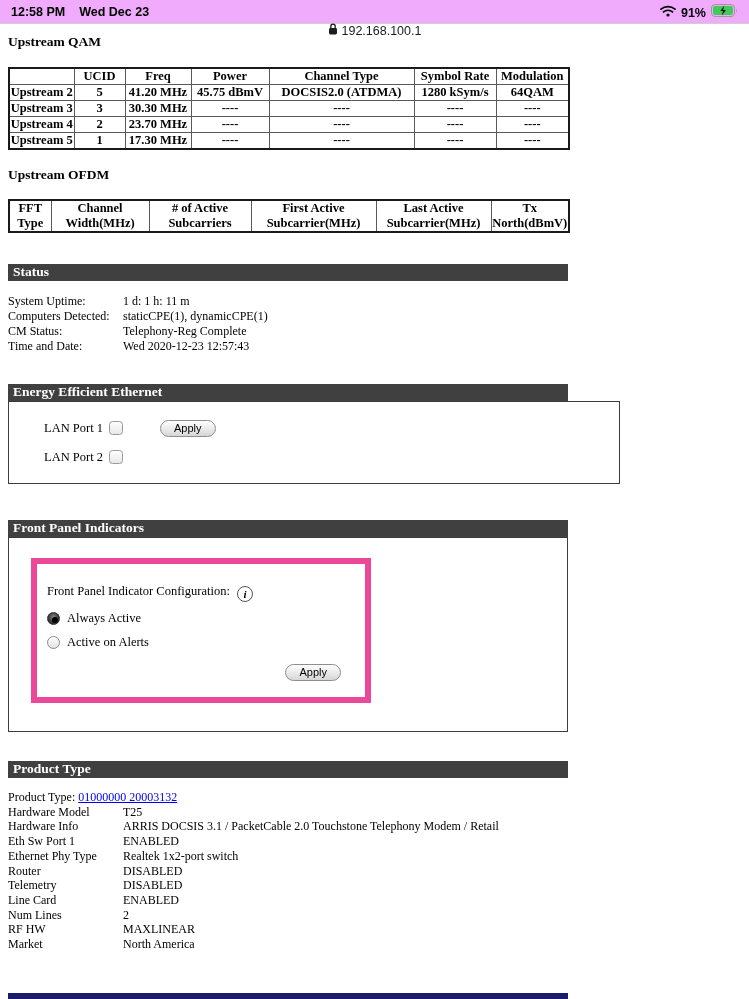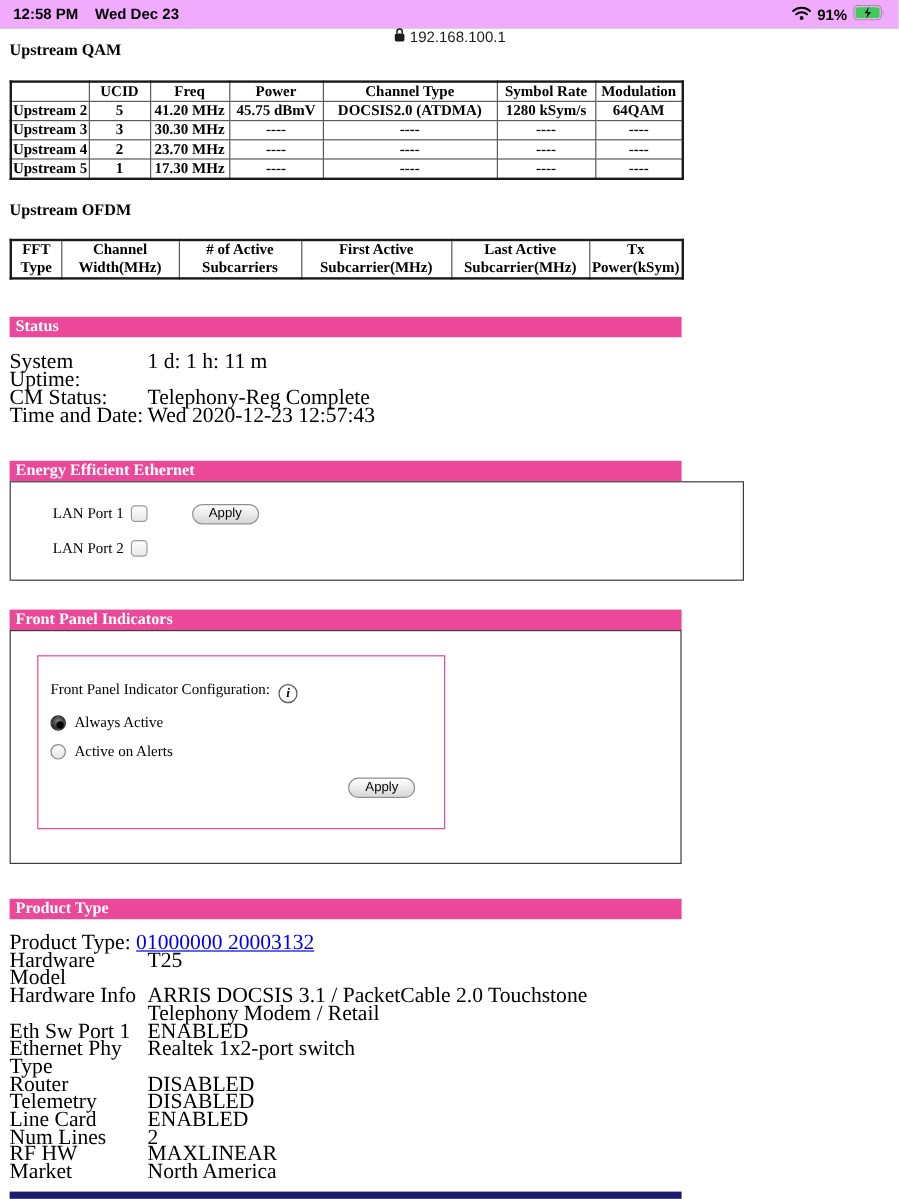--- a/index.html
+++ b/index.html
@@ -24,25 +24,25 @@
 
   table { border-collapse:collapse; width:560px; table-layout:fixed;
     border:2px solid #1a1a1a; }
   td, th { border:1px solid #5a5a5a; text-align:center; vertical-align:middle;
     font-weight:bold; font-size:12.5px; padding:0; height:16px; overflow:hidden; }
   .qam-table { margin-top:17px; }
   .ofdm-table { margin-top:16px; }
   .ofdm-table th { height:16px; line-height:15px; }
 
   
-  .navybar { width:560px; background:#ec4899; color:#fff; font-weight:bold;
+  .navybar { width:560px; background:#404040; color:#fff; font-weight:bold;
     font-size:13.5px; padding:1px 0 2px 5px; height:17px; line-height:14px; }
 
   
-  .kv { display:flex; line-height:15px; font-size:18px; }
+  .kv { display:flex; line-height:15px; font-size:12px; }
   .kv .k { width:115px; flex:none; }
   .status-block { margin-top:13px; }
   .prod-block { margin-top:12px; }
   .prod-block .kv { line-height:14.7px; }
   a.link { color:#0000ee; text-decoration:underline; }
 
   
   .btn { display:inline-block; font-family:"Liberation Sans", sans-serif; font-size:11px;
     color:#000; background:linear-gradient(#fefefe,#e9e9e9 55%,#d6d6d6);
     border:1px solid #8e8e8e; border-radius:10px; padding:2px 13px; line-height:11px; }
@@ -60,23 +60,23 @@
 
   
   .eee-bar { margin-top:30px; }
   .eee-box { width:612px; height:83px; border:1px solid #3d3d3d; padding:15px 0 0 35px; }
   .eee-row { display:flex; align-items:center; height:22px; margin-bottom:7px; font-size:12.5px; }
   .eee-row .lbl { width:65px; }
   .eee-row .checkbox { margin-left:0; }
   .eee-row .btn { margin-left:37px; }
 
   
-  .fpi-bar { margin-top:24px; }
+  .fpi-bar { margin-top:36px; }
   .fpi-box { width:560px; height:195px; border:1px solid #3d3d3d; padding:20px 0 0 22px; }
-  .fpi-inner { width:340px; height:145px; border:1px solid #ec4899; padding:20px 0 0 10px; }
+  .fpi-inner { width:340px; height:145px; border:6px solid #ec4899; padding:20px 0 0 10px; }
   .fpi-cfg { font-size:12.5px; }
   .fpi-opt { display:flex; align-items:center; gap:7px; font-size:12.5px; margin-top:9px; }
   .fpi-opt:first-of-type { margin-top:20px; }
   .fpi-apply-row { text-align:right; padding-right:24px; margin-top:12px; }
 
   
   .prod-bar { margin-top:29px; }
 
   .bottom-sliver { position:absolute; left:8px; top:993px; width:560px; height:6px;
     background:#1b1b6e; }
@@ -211,31 +211,35 @@
       <th>
         <span>First Active</span><br>
         <span>Subcarrier(MHz)</span>
       </th>
       <th>
         <span>Last Active</span><br>
         <span>Subcarrier(MHz)</span>
       </th>
       <th>
         <span>Tx</span><br>
-        <span>Power(kSym)</span>
+        <span>North(dBmV)</span>
       </th>
     </tr>
   </tbody>
     </table>
 
   <div class="navybar" style="margin-top:31px">Status</div>
   <div class="status-block">
     <div class="kv">
       <span class="k">System Uptime:</span>
       <span class="v">1 d: 1 h: 11 m</span>
+    </div>
+    <div class="kv">
+      <span class="k">Computers Detected:</span>
+      <span class="v">staticCPE(1), dynamicCPE(1)</span>
     </div>
     <div class="kv">
       <span class="k">CM Status:</span>
       <span class="v">Telephony-Reg Complete</span>
     </div>
     <div class="kv">
       <span class="k">Time and Date:</span>
       <span class="v">Wed 2020-12-23 12:57:43</span>
     </div>
   </div>

